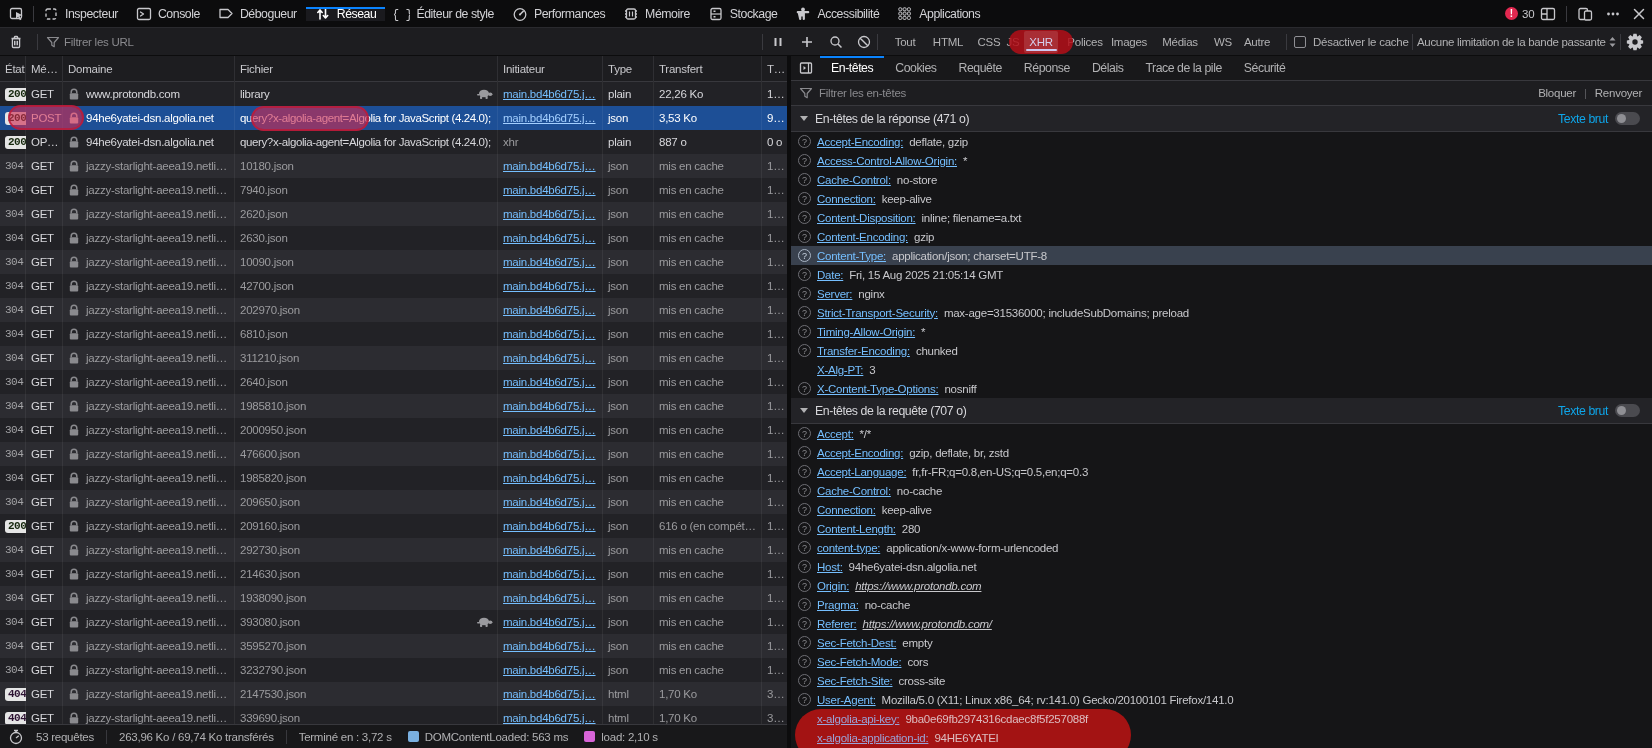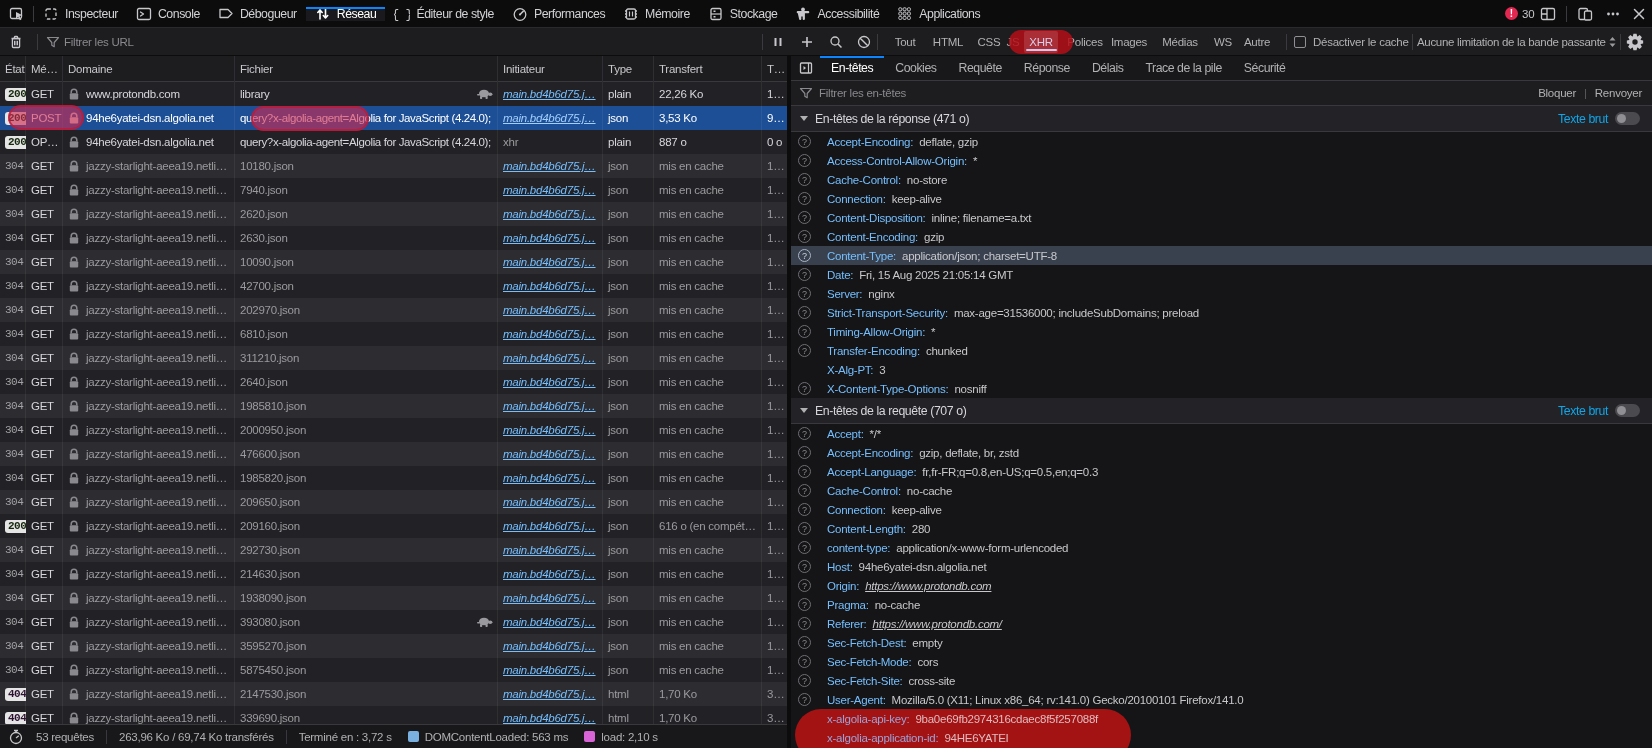--- a/index.html
+++ b/index.html
@@ -41,21 +41,21 @@
 .c-size { width:25px; }
 .badge { font-family:"Liberation Mono", monospace; font-size:11px; font-weight:bold;
   padding:0.5px 3px; border-radius:3px; flex:none; letter-spacing:-0.5px;}
 .b200 { background:#e5e5e5; color:#15270d; }
 .b404 { background:#e5e5e5; color:#2b1030; }
 .s304 { font-family:"Liberation Mono", monospace; font-size:11px; color:#a3a3a6; letter-spacing:-0.5px;}
 .lock { margin-right:6px; flex:none; display:flex; }
 .dom { color:#d7d7db; }
 .dim { color:#9b9b9e; }
 .fname { color:#d7d7db; }
-a.ilink { color:#75bfff; text-decoration:underline;font-style:italic; }
+a.ilink { color:#75bfff; text-decoration:underline; }
 .statusbar { position:absolute; left:0; bottom:0; width:787px; height:24px; background:#18181a;
   border-top:1px solid #38383d; display:flex; align-items:center; color:#b1b1b3; }
 .sb-sep { width:1px; height:14px; background:#38383d; margin:0 12px; }
 .sq { width:11px; height:11px; border-radius:2px; margin-right:6px; flex:none;}
 
 .rightpane { position:absolute; left:787px; top:56px; width:865px; height:692px; background:#151517; overflow:hidden; border-left:4px solid #0c0c0d;}
 .sidetabs { height:25px; background:#18181a; border-bottom:1px solid #38383d; display:flex; align-items:center; }
 .stab { height:25px; padding:0 11px; display:flex; align-items:center; color:#b1b1b3; position:relative; white-space:nowrap; font-size:12.3px; letter-spacing:-0.45px;}
 .stab.sel { color:#fff; }
 .stab.sel::before { content:""; position:absolute; left:0; top:0; right:0; height:2px; background:#0a84ff; }
@@ -65,21 +65,21 @@
 .secth .tri { margin:0 7px 0 9px; width:0; height:0; border-left:4.5px solid transparent; border-right:4.5px solid transparent; border-top:5.5px solid #b1b1b3; }
 .tgl { margin-left:auto; display:flex; align-items:center; gap:7px; padding-right:12px; color:#0ea5e9; }
 .pill { width:25px; height:13px; border-radius:7px; background:#4a4a4f; position:relative; }
 .pill::after { content:""; position:absolute; left:2px; top:2px; width:9px; height:9px; border-radius:50%; background:#8f8f94; }
 .hrow { height:19px; display:flex; align-items:center; position:relative; z-index:1;}
 .hrow.hl { background:#39414e; }
 .qm { width:13px; height:13px; border-radius:50%; border:1px solid #6e6e74; color:#8a8a8e; font-size:9px; letter-spacing:0;
   display:flex; align-items:center; justify-content:center; margin:0 0 0 7px; flex:none; }
 .qm.none { border-color:transparent; color:transparent; }
 .hrow.hl .qm { border-color:#aab6c6; color:#c9d4e2; }
-.hkey { color:#75bfff; margin-left:16px; white-space:pre; }
+.hkey { color:#75bfff; margin-left:6px; white-space:pre;text-decoration:underline; }
 .hval { color:#c8c8cc; margin-left:6px; white-space:pre; }
 .hval a { color:#c8c8cc; font-style:italic; text-decoration:underline; }
 
 .ann { position:absolute; border-radius:50%; pointer-events:none; }
 </style></head><body>
 
 <div class="tabbar">
     <div class="picker">
       <svg width="16" height="16" viewBox="0 0 16 16" style="" xmlns="http://www.w3.org/2000/svg">
         <rect x="1.5" y="2.5" width="11" height="10" rx="1.5" fill="none" stroke="#c8c8cc" stroke-width="1.3"></rect>
@@ -1005,21 +1005,21 @@
       <div class="c-domain">
         <span class="lock">
           <svg width="12" height="13" viewBox="0 0 12 13" style="" xmlns="http://www.w3.org/2000/svg">
             <path d="M3.2 5.2 V4 a2.8 2.8 0 0 1 5.6 0 v1.2" fill="none" stroke="#8a8a8e" stroke-width="1.5"></path>
             <rect x="1.8" y="5.2" width="8.4" height="6.3" rx="1" fill="#8a8a8e"></rect>
           </svg>
         </span>
         <span class="dim">jazzy-starlight-aeea19.netli…</span>
       </div>
       <div class="c-file">
-        <span class="dim">5875450.json</span>
+        <span class="dim">3232790.json</span>
       </div>
       <div class="c-init">
         <a class="ilink">main.bd4b6d75.j…</a>
       </div>
       <div class="c-type">
         <span class="dim">json</span>
       </div>
       <div class="c-xfer">
         <span class="dim">mis en cache</span>
       </div>

